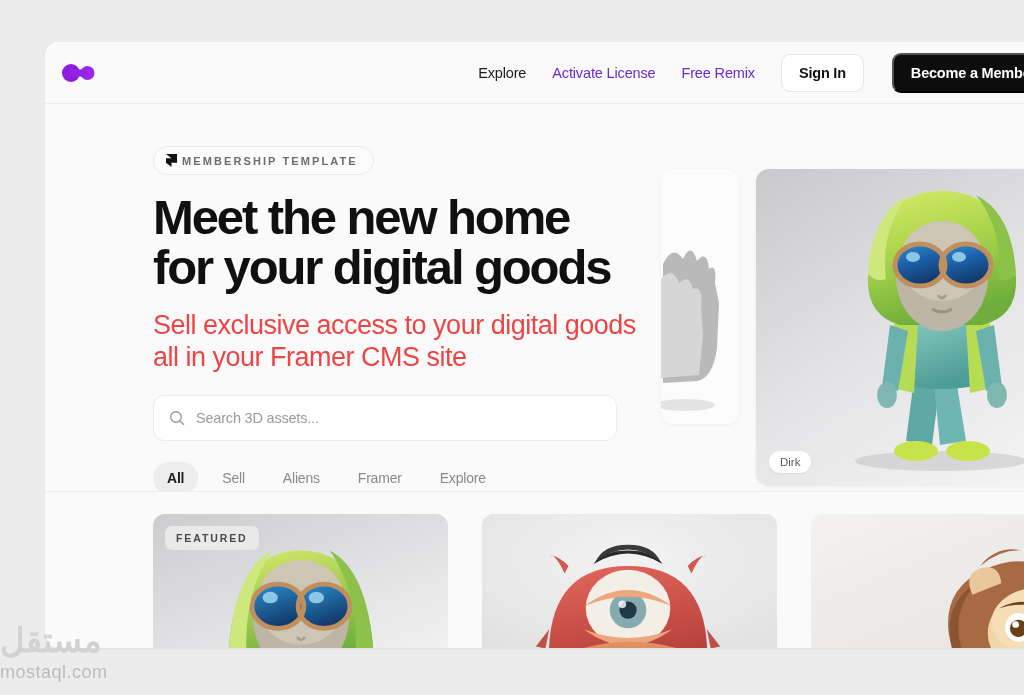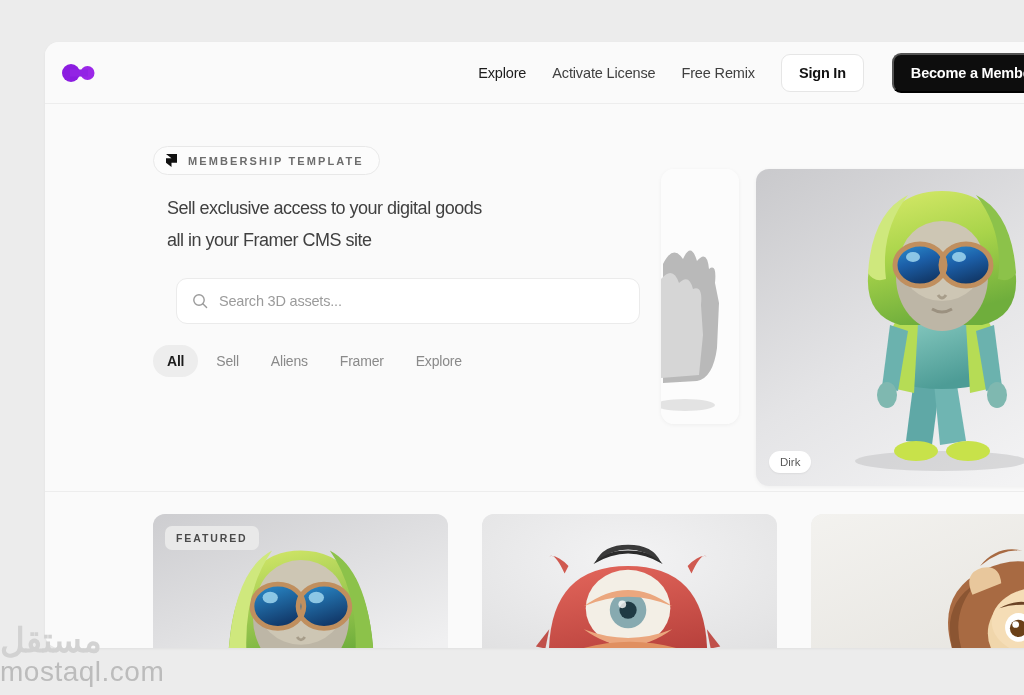--- a/index.html
+++ b/index.html
@@ -28,21 +28,21 @@
     height: 62px;
     display: flex; align-items: center;
     padding: 0 0 0 17px;
     background: #fafafa;
     border-bottom: 1px solid #ededed;
   }
   .logo { width: 44px; height: 30px; display: flex; align-items: center; }
   .logo svg { display: block; }
 
   .nav { margin-left: auto; display: flex; align-items: center; gap: 26px; padding-right: 0; }
-  .nav-link { font-size: 14.5px; color: #404040; white-space: nowrap; letter-spacing: -.15px; }
+  .nav-link { font-size: 14.5px; color: #6d28d9; white-space: nowrap; letter-spacing: -.15px; }
   .nav-link.active { color: #1c1c1c; }
 
   .btn-signin {
     font-size: 14.5px; font-weight: bold; color: #111;
     background: #fff; border: 1px solid #e6e6e6; border-radius: 9px;
     padding: 10px 17px; white-space: nowrap; letter-spacing: -.2px;
   }
   .btn-member {
     font-size: 14.5px; font-weight: bold; color: #fff;
     background: #0d0d0d; border-radius: 9px;
@@ -53,46 +53,46 @@
   
   .hero {
     position: relative;
     height: 388px;
     border-bottom: 1px solid #ededed;
     overflow: hidden;
   }
   .hero-left { position: absolute; left: 108px; top: 0; width: 500px; }
 
   .badge {
-    display: inline-flex; align-items: center; gap: 11px;
+    display: inline-flex; align-items: center; gap: 5px;
     margin-top: 42px;
     border: 1px solid #e8e8e8; background: #fcfcfc;
     border-radius: 999px; padding: 7px 15px 7px 12px;
   }
   .badge-label { font-size: 11px; letter-spacing: 2.1px; color: #6d6d6d; font-weight: bold; }
 
   h1.headline {
     margin-top: 17px;
     font-size: 49px; line-height: 50px;
     letter-spacing: -2.1px; color: #101010; font-weight: bold;
   }
   .sub {
     margin-top: 17px;
-    font-size: 18px; line-height: 32px;
-    color: #404040; letter-spacing: -.5px; margin-left: 14px;
+    font-size: 27px; line-height: 32px;
+    color: #ef4444; letter-spacing: -.5px;
   }
 
   .search {
     margin-top: 22px; width: 464px; height: 46px;
     background: #fff; border: 1px solid #ebebeb; border-radius: 11px;
-    display: flex; align-items: center; gap: 11px; padding: 0 15px; margin-left: 23px;
+    display: flex; align-items: center; gap: 11px; padding: 0 15px;
   }
   .search-placeholder { font-size: 14.5px; color: #9b9b9b; letter-spacing: -.2px; }
 
-  .chips { margin-top: 21px; display: flex; align-items: flex-end; gap: 4px; }
+  .chips { margin-top: 21px; display: flex; align-items: flex-end; gap: 10px; }
   .chip {
     font-size: 14px; color: #8a8a8a; padding: 8px 14px;
     border-radius: 999px; letter-spacing: -.2px; white-space: nowrap;
   }
   .chip.active { background: #ededed; color: #1c1c1c; font-weight: bold; }
 
   
   .carousel { position: absolute; left: 616px; top: 0; height: 388px; }
   .car-card {
     position: absolute; top: 65px;
@@ -125,21 +125,21 @@
     padding: 6px 11px; font-size: 10.5px; font-weight: bold;
     letter-spacing: 1.9px; color: #4a4a4a;
   }
 
   
   .watermark {
     position: absolute; left: 0; right: 0; bottom: 8px;
     text-align: left; pointer-events: none; z-index: 50;
   }
   .wm-ar { font-size: 34px; color: #d2d2d2; font-weight: bold; line-height: 34px; }
-  .wm-en { font-size: 28px; color: #bcbcbc; line-height: 30px; letter-spacing: .5px; }
+  .wm-en { font-size: 18px; color: #bcbcbc; line-height: 30px; letter-spacing: .5px; }
 </style>
 </head>
 <body>
 
 <div id="root">
 
   <div class="window">
 
     <div class="header">
       <div class="logo">
@@ -164,20 +164,24 @@
 
       <div class="hero-left">
 
         <div class="badge">
           <svg width="11" height="13" viewBox="0 0 11 13">
             <path d="M0 0h11v4.33H5.5L0 0zM0 4.33h11v4.34H5.5v4.33L0 8.67V4.33z" fill="#111"></path>
           </svg>
           <span class="badge-label">MEMBERSHIP TEMPLATE</span>
         </div>
 
+        <h1 class="headline">
+          <span>Meet the new home</span><br>
+          <span>for your digital goods</span>
+        </h1>
 
         <div class="sub">
           <span>Sell exclusive access to your digital goods</span><br>
           <span>all in your Framer CMS site</span>
         </div>
 
         <div class="search">
           <svg width="16" height="16" viewBox="0 0 16 16">
             <circle cx="7" cy="7" r="5.2" fill="none" stroke="#9b9b9b" stroke-width="1.4"></circle>
             <line x1="10.8" y1="10.8" x2="14.6" y2="14.6" stroke="#9b9b9b" stroke-width="1.4" stroke-linecap="round"></line>

